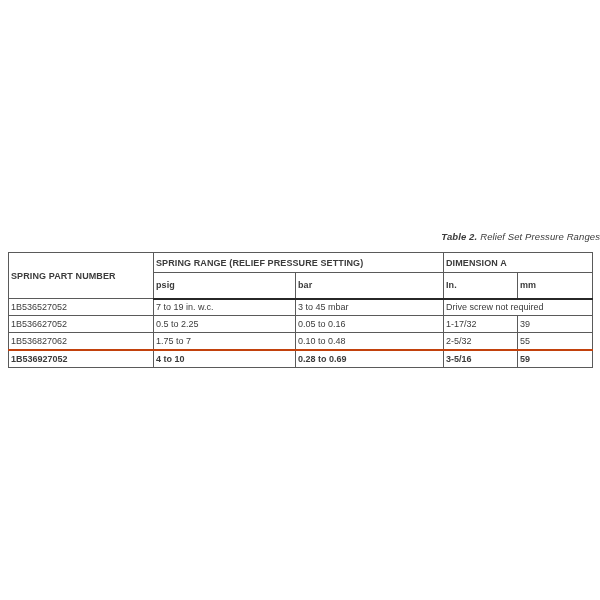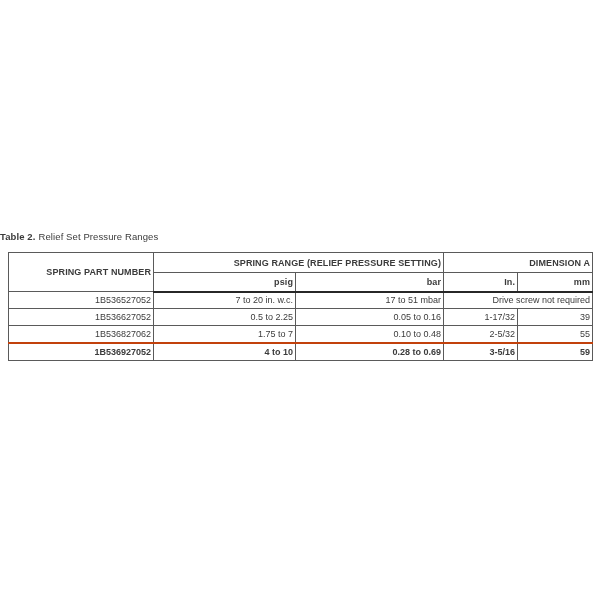--- a/index.html
+++ b/index.html
@@ -13,21 +13,22 @@
     position: relative;
     font-family: "Liberation Sans", sans-serif;
     color: #3b3b3b;
   }
   
   .caption {
     position: absolute;
     top: 230px;
     left: 0;
     width: 600px;
-    text-align: left;
+    text-align: right;
+    font-style: italic;
     font-size: 9.5px;
     line-height: 13px;
     color: #3b3b3b;
     letter-spacing: 0.1px;
   }
   .caption .prefix {
     font-weight: bold;
     margin-right: 3px;
   }
   
@@ -39,32 +40,32 @@
     border-collapse: collapse;
     table-layout: fixed;
     border: 1.5px solid #383838;
   }
   table.spec th,
   table.spec td {
     border: 1px solid #5a5a5a;
     font-size: 9px;
     line-height: 10px;
     color: #3b3b3b;
-    text-align: right;
+    text-align: left;
     vertical-align: middle;
     padding: 0 2px;
     overflow: hidden;
     white-space: nowrap;
   }
   table.spec thead th {
     font-weight: bold;
     letter-spacing: 0.1px;
   }
   tr.hrow1 { height: 20px; }
-  tr.hrow2 { height: 19px; }
+  tr.hrow2 { height: 26px; }
   
   tr.hrow2 th,
   th.span-both-header-rows {
     border-bottom: 2.5px solid #272727;
   }
   tbody tr { height: 17px; margin-top: 32px; }
   tbody td {
     border-top-width: 1.5px;
     border-top-color: #4c4c4c;
     font-weight: normal;
@@ -99,22 +100,22 @@
     <tr class="hrow2">
       <th>psig</th>
       <th>bar</th>
       <th>In.</th>
       <th>mm</th>
     </tr>
   </thead>
   <tbody>
     <tr>
       <td>1B536527052</td>
-      <td>7 to 20 in. w.c.</td>
-      <td>17 to 51 mbar</td>
+      <td>7 to 19 in. w.c.</td>
+      <td>3 to 45 mbar</td>
       <td colspan="2">Drive screw not required</td>
     </tr>
     <tr>
       <td>1B536627052</td>
       <td>0.5 to 2.25</td>
       <td>0.05 to 0.16</td>
       <td>1-17/32</td>
       <td>39</td>
     </tr>
     <tr>

